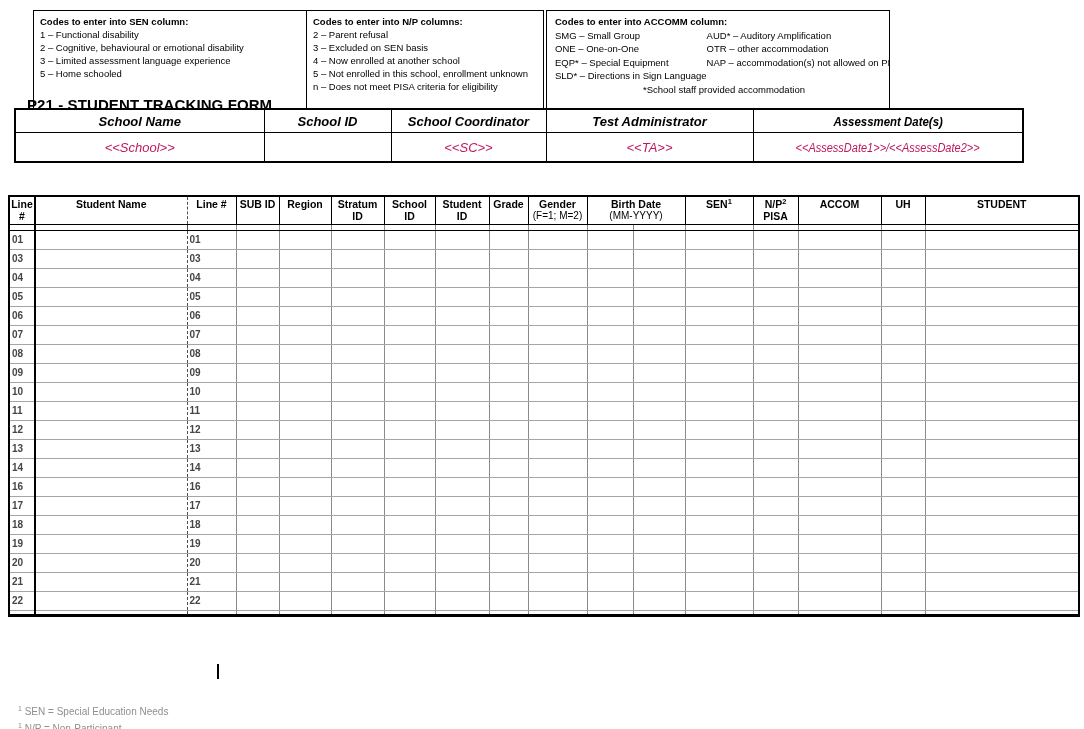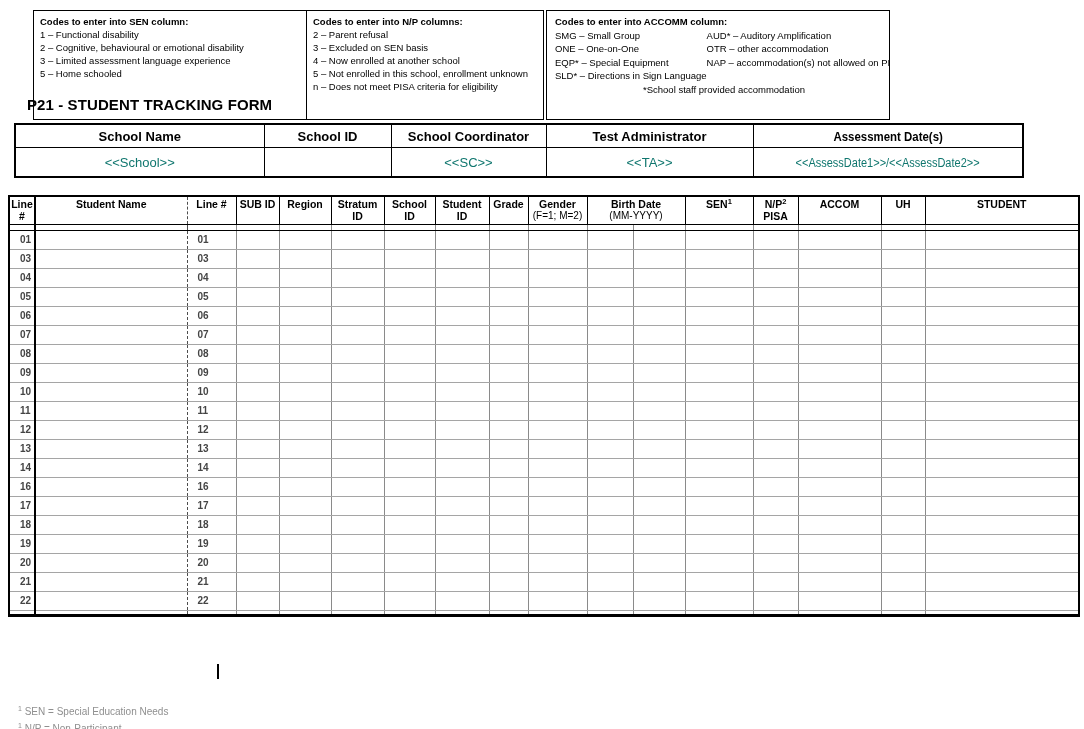--- a/index.html
+++ b/index.html
@@ -18,46 +18,46 @@
   .accomm-cols{display:flex;}
   .accomm-col-left{width:152px;}
   .accomm-col-right{flex:1;}
   .accomm-note{text-align:center;padding-left:10px;white-space:nowrap;}
 
   
   .form-title{position:absolute;left:27px;top:96px;margin:0;font-size:15px;font-weight:bold;
               letter-spacing:0.1px;white-space:nowrap;}
 
   
-  .school-table{position:absolute;left:14px;top:123px;border-collapse:collapse;table-layout:fixed;
-                width:1008px;background:#fff;border:2px solid #000;}
+  .school-table{position:absolute;left:14px;top:108px;border-collapse:collapse;table-layout:fixed;
+                width:1008px;background:#fff;border:2px solid #000;font-style:italic;}
   .school-table th,.school-table td{border:1px solid #000;text-align:center;overflow:hidden;padding:0;}
   .school-table th{font-size:13px;font-weight:bold;height:22px;}
-  .school-table td{font-size:13px;height:28px;color:#0f766e;}
+  .school-table td{font-size:13px;height:28px;color:#be185d;}
   .condensed{display:inline-block;transform:scaleX(0.88);transform-origin:50% 50%;white-space:nowrap;}
   .school-table td .condensed{font-size:12.5px;}
 
   
   .tracking{position:absolute;left:8px;top:195px;width:1070px;border-collapse:collapse;
             table-layout:fixed;background:#fff;border:2px solid #000;border-bottom:3px solid #000;}
   .tracking th{border:1px solid #000;font-size:10.5px;font-weight:bold;text-align:center;
                vertical-align:top;padding:1px 0 2px 0;height:22px;line-height:12px;overflow:hidden;}
   .h-sub{display:block;font-weight:bold;}
   .h-sub.paren{font-weight:normal;font-size:10px;}
   .tracking sup{font-size:7.5px;line-height:0;vertical-align:super;}
   .tracking td{padding:0;overflow:hidden;}
   .tracking td.cell{height:18px;border-top:1px solid #a5a5a5;border-bottom:1px solid #a5a5a5;
                     border-left:1px solid #8a8a8a;border-right:1px solid #8a8a8a;}
   .tracking td.spacer{border-top:1px solid #000;border-bottom:1px solid #000;
                       border-left:1px solid #8a8a8a;border-right:1px solid #8a8a8a;}
   .tracking .thickR{border-right:2px solid #000 !important;}
   .tracking .dashR{border-right:1px dashed #4d4d4d !important;}
   .tracking .dashL{border-left:1px dashed #4d4d4d !important;}
   .tracking td.linenum{font-weight:bold;font-size:10px;color:#454545;text-align:left;
-                       padding-left:10px;line-height:18px;}
+                       padding-left:2px;line-height:18px;}
 
   
   .caret{position:absolute;left:217px;top:664px;width:2px;height:15px;background:#000;}
   .footnotes{position:absolute;left:18px;top:702px;font-size:10px;color:#8f8f8f;line-height:13.5px;}
   .footnotes sup{font-size:7px;vertical-align:super;}
 </style>
 </head>
 <body>
 
 <div class="page">

